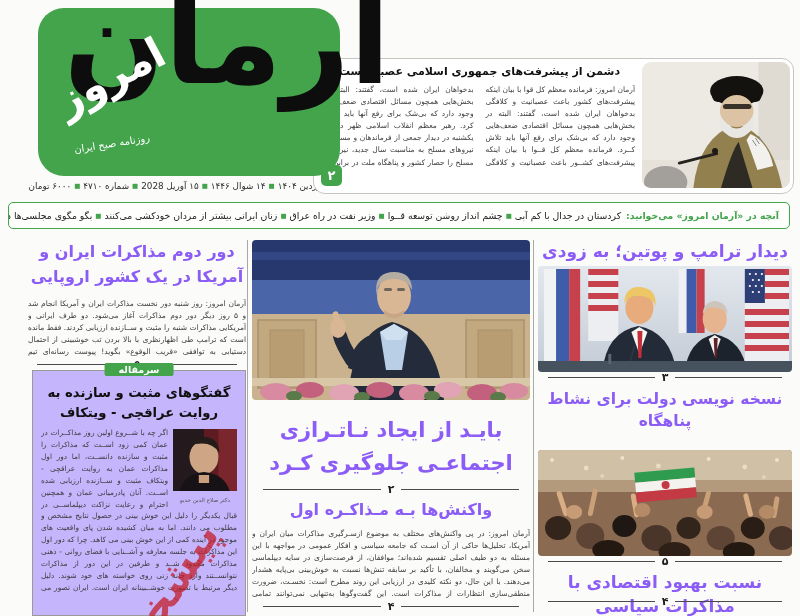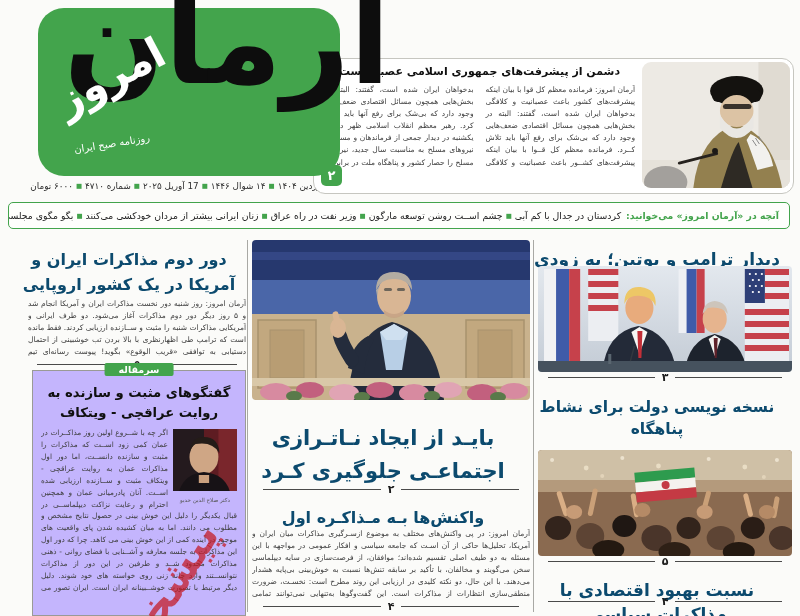--- a/index.html
+++ b/index.html
@@ -44,21 +44,21 @@
   #highlights .label{color:#43a44c;font-weight:bold;margin-left:5px;text-align:center;}
   
   .vrule{position:absolute;top:240px;height:372px;width:1px;background:#a8a8a4;}
   #vrule-1{left:247px;}
   #vrule-2{left:533px;}
   .col{position:absolute;top:240px;}
   #col-right{left:538px;width:254px;height:376px;}
   #col-center{left:252px;width:278px;height:376px;}
   #col-left{left:28px;width:218px;height:376px;}
   .headline{position:absolute;width:100%;text-align:center;font-weight:bold;
-    color:#0c4a6e;line-height:1.4;margin:8px;}
+    color:#8b5cf6;line-height:1.4;margin:0;}
   .photo{position:absolute;width:100%;border-radius:4px;overflow:hidden;line-height:0;}
   .photo svg{display:block;}
   .sep{position:absolute;left:4%;width:92%;display:flex;align-items:center;gap:7px;}
   .sep .l{flex:1;height:1px;background:#4a4a4a;}
   .sep .n{font-size:11px;font-weight:bold;color:#1c1c1c;}
   .body-txt{position:absolute;width:100%;font-size:7.5px;line-height:1.6;
     color:#3d3d3d;text-align:justify;overflow:hidden;}
   
   #rc-h1{top:0;font-size:17px;}
   #rc-photo1{top:26px;height:106px;}
@@ -99,21 +99,21 @@
 </head>
 <body>
 
 <div id="page">
 
   <div id="logo-box"></div>
   <div id="logo-main">آرمان</div>
   <div id="logo-sub">امروز</div>
   <div id="logo-tagline">روزنامه صبح ایران</div>
 
-  <div id="date-line"><span>دوشنبه</span><span class="sq">■</span><span>۲۵ فروردین ۱۴۰۴</span><span class="sq">■</span><span>۱۴ شوال ۱۴۴۶</span><span class="sq">■</span><span>17 آوریل ۲۰۲۵</span><span class="sq">■</span><span>شماره ۴۷۱۰</span><span class="sq">■</span><span>۶۰۰۰ تومان</span></div>
+  <div id="date-line"><span>دوشنبه</span><span class="sq">■</span><span>۲۵ فروردین ۱۴۰۴</span><span class="sq">■</span><span>۱۴ شوال ۱۴۴۶</span><span class="sq">■</span><span>۱۵ آوریل 2028</span><span class="sq">■</span><span>شماره ۴۷۱۰</span><span class="sq">■</span><span>۶۰۰۰ تومان</span></div>
 
   <div id="lead-box">
     <div id="lead-photo" class="photo">
       <svg width="100%" height="100%" viewBox="0 0 150 126" preserveAspectRatio="none">
         <rect width="150" height="126" fill="#edeae4"></rect>
         <rect x="118" width="32" height="126" fill="#e0dbd2"></rect>
         <rect y="98" width="150" height="28" fill="#e6e2da"></rect>
         <ellipse cx="24" cy="120" rx="22" ry="16" fill="#a3a09c"></ellipse>
         <path d="M52 126 Q58 74 96 62 Q132 72 142 126 Z" fill="#93804f"></path>
         <path d="M80 126 Q92 86 98 80 L112 126 Z" fill="#2e2a24"></path>
@@ -130,21 +130,21 @@
     </div>
     <div id="lead-text">
       <h1 id="lead-headline">دشمن از پیشرفت‌های جمهوری اسلامی عصبی است</h1>
       <div id="lead-body">آرمان امروز: فرمانده معظم کل قوا با بیان اینکه پیشرفت‌های کشور باعث عصبانیت و کلافگی بدخواهان ایران شده است، گفتند: البته در بخش‌هایی همچون مسائل اقتصادی ضعف‌هایی وجود دارد که بی‌شک برای رفع آنها باید تلاش کــرد. فرمانده معظم کل قــوا با بیان اینکه پیشرفت‌های کشــور باعث عصبانیت و کلافگی بدخواهان ایران شده است، گفتند: البته در بخش‌هایی همچون مسائل اقتصادی ضعف‌هایی وجود دارد که بی‌شک برای رفع آنها باید تلاش کرد. رهبر معظم انقلاب اسلامی ظهر دیروز، یکشنبه در دیدار جمعی از فرماندهان و مسئولان نیروهای مسلح به مناسبت سال جدید، نیروهای مسلح را حصار کشور و پناهگاه ملت در برابر هر عامل متجاوز خواندند و با تأکید بر تقویت مستمر آمادگی‌هــای حداکثری و مراقبت‌های سخت‌افزاری و نرم‌افزاری برای ایفای این مسئولیت ملی، گفتند: پیشرفت‌های کشور باعث عصبانیت و کلافگی بدخواهان ایران شده است. حضرت آیت‌الله خامنه‌ای در این دیدار، آمادگی سخت‌افزاری نیروهای مسلح را به معنای تقویت توان تسلیحاتی و ارتقاء سازمانی.</div>
     </div>
     <div class="page-badge">۲</div>
   </div>
 
   <div id="highlights">
     <span class="label">آنچه در «آرمان امروز» می‌خوانید:</span>
-    <span><span>کردستان در جدال با کم آبی</span><span class="sq">■</span><span>چشم اســت روشن توسعه مارگون</span><span class="sq">■</span><span>وزیر نفت در راه عراق</span><span class="sq">■</span><span>زنان ایرانی بیشتر از مردان خودکشی می‌کنند</span><span class="sq">■</span><span>بگو مگوی مجلسی‌ها درباره مذاکره؛ اخطار جدی قالیباف به نماینده عضو پایداری</span></span>
+    <span><span>کردستان در جدال با کم آبی</span><span class="sq">■</span><span>چشم انداز روشن توسعه قــوا</span><span class="sq">■</span><span>وزیر نفت در راه عراق</span><span class="sq">■</span><span>زنان ایرانی بیشتر از مردان خودکشی می‌کنند</span><span class="sq">■</span><span>بگو مگوی مجلسی‌ها درباره مذاکره؛ اخطار جدی قالیباف به نماینده عضو پایداری</span></span>
   </div>
 
   <div class="vrule" id="vrule-1"></div>
   <div class="vrule" id="vrule-2"></div>
 
   <div class="col" id="col-right">
     <h2 class="headline" id="rc-h1">دیدار ترامپ و پوتین؛ به زودی</h2>
     <div class="photo" id="rc-photo1">
       <svg width="100%" height="100%" viewBox="0 0 253 106" preserveAspectRatio="none">
         <defs>

